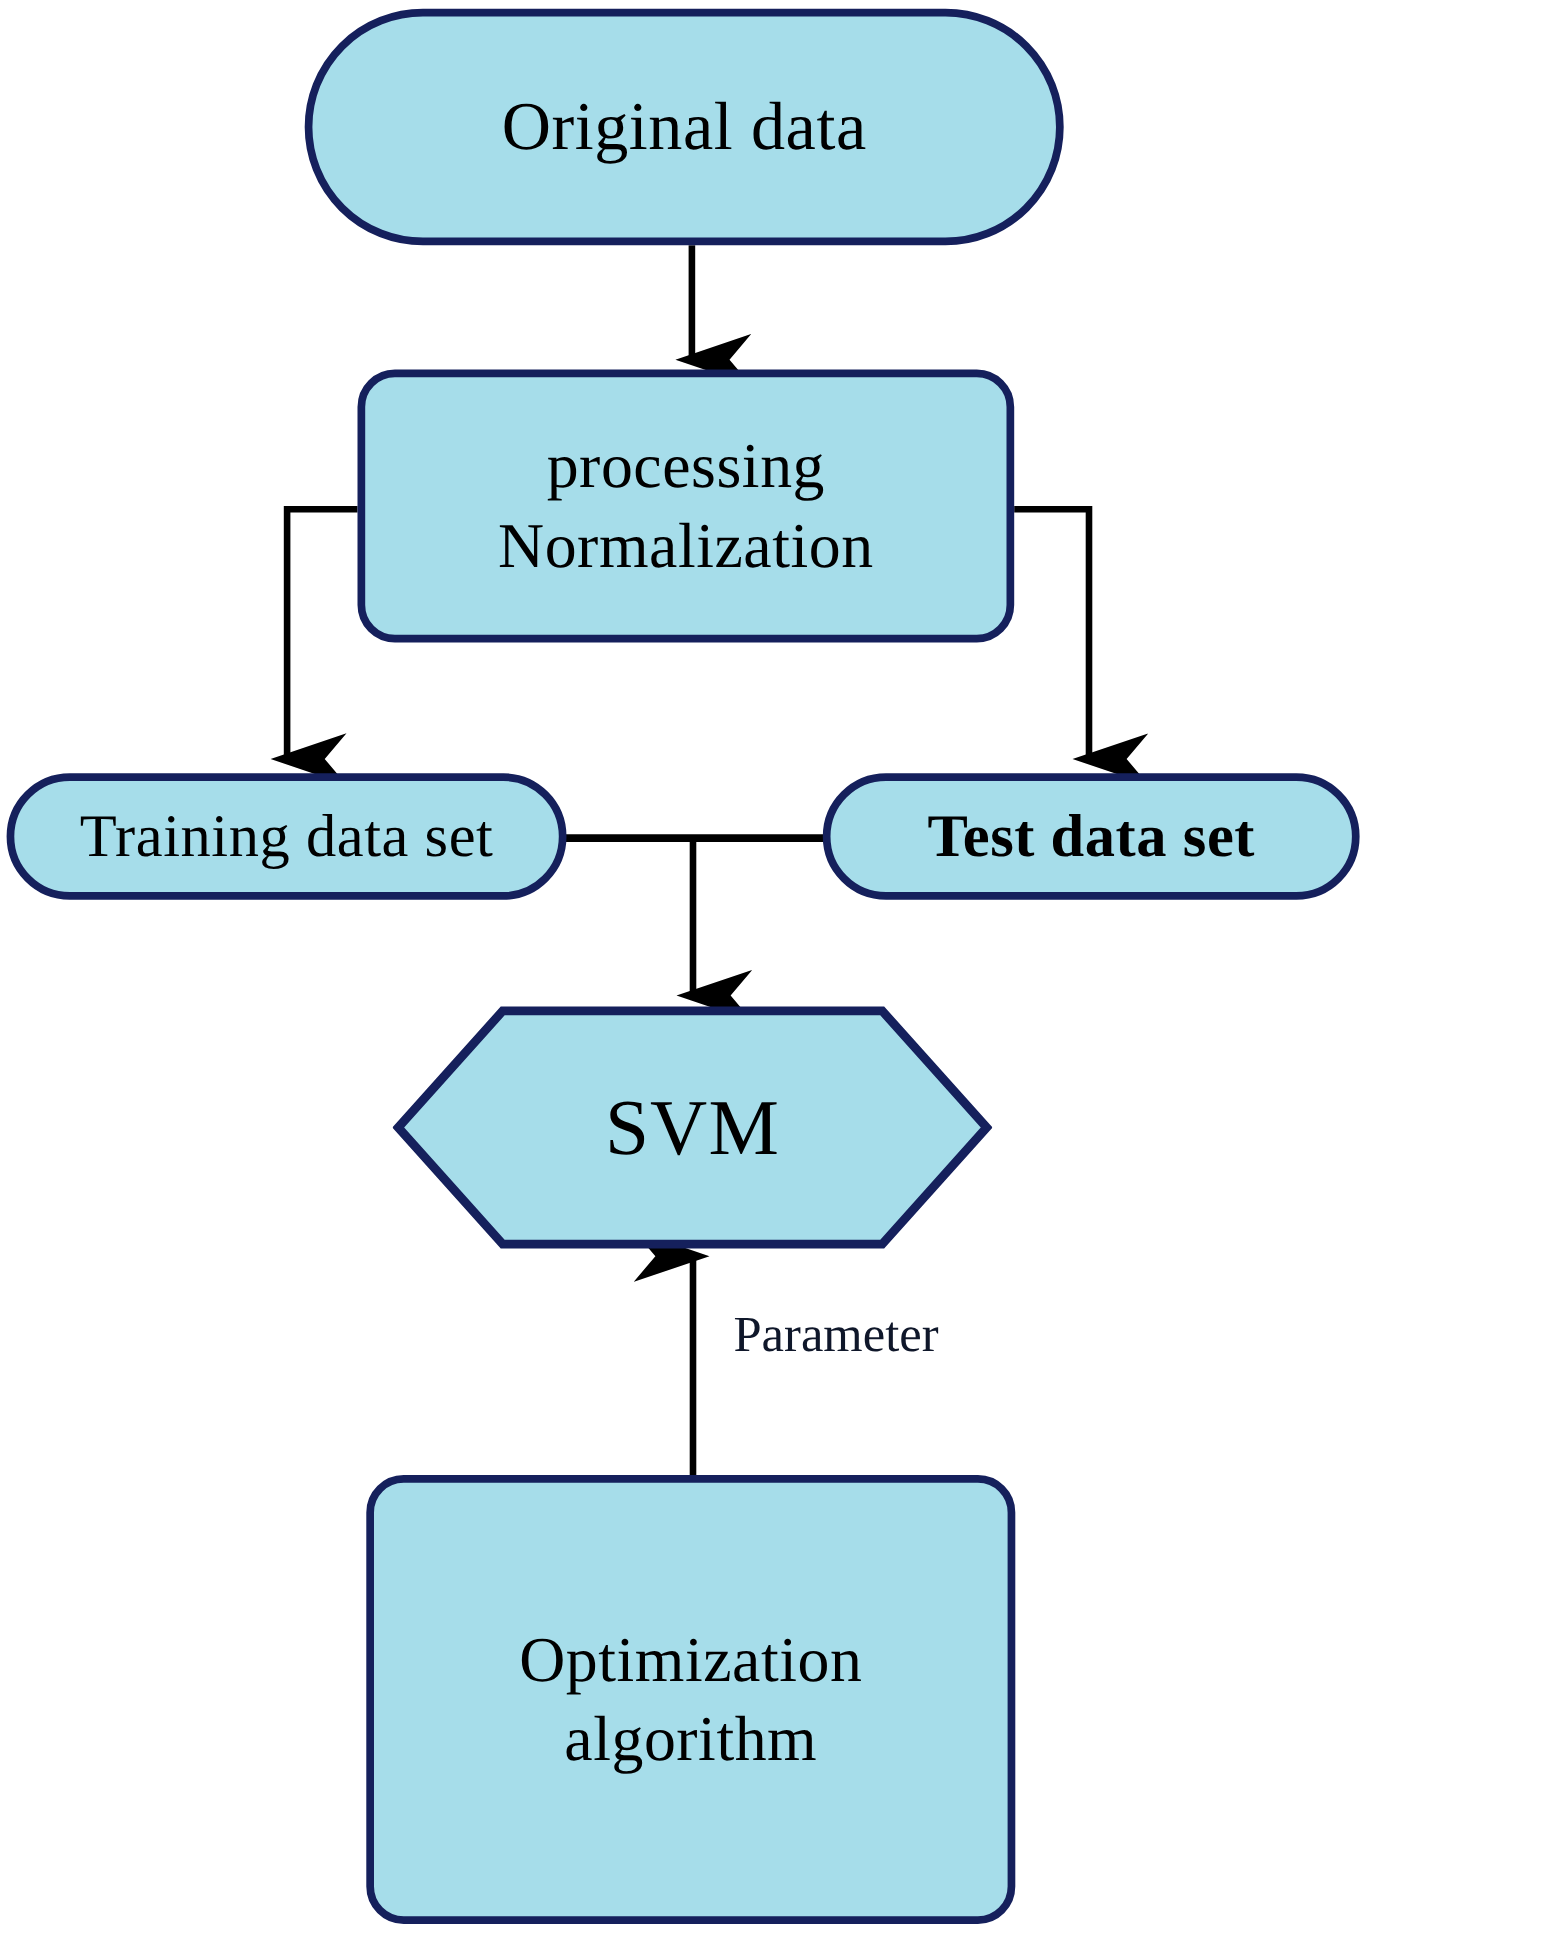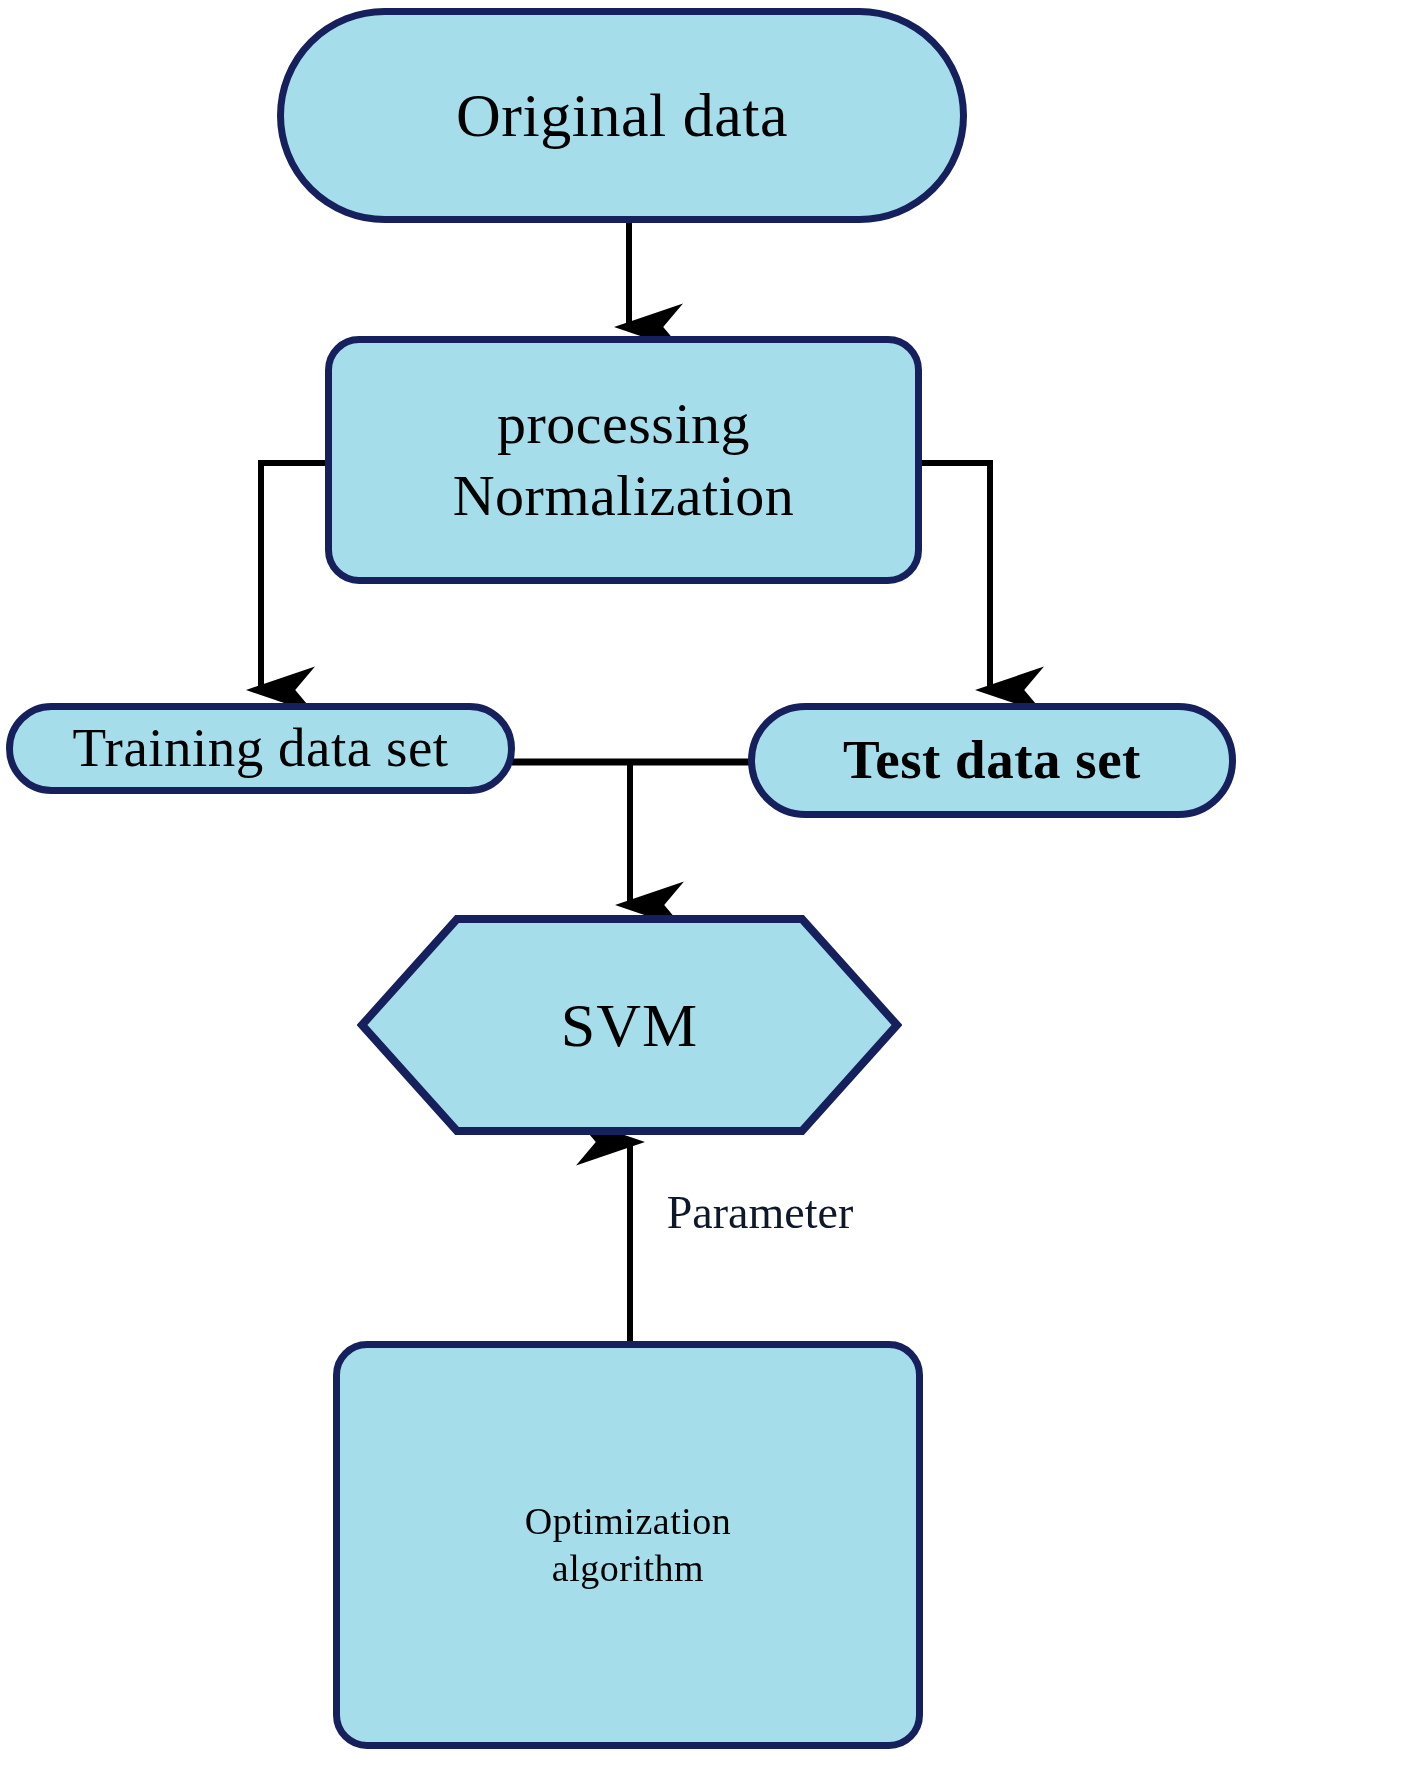--- a/index.html
+++ b/index.html
@@ -65,54 +65,54 @@
 
   #node-normalization {
     left: 325px; top: 336px;
     width: 597px; height: 248px;
     border-radius: 34px;
   }
   #node-normalization .title { font-size: 58px; line-height: 1.25; }
 
   #node-training {
     left: 6px;  top: 703px;
-    width: 509px; height: 91px;
+    width: 509px; height: 115px;
     border-radius: 58px;
   }
   #node-training .title { font-size: 55px; }
 
   #node-test {
     left: 748px; top: 703px;
     width: 488px; height: 115px;
     border-radius: 58px;
   }
   #node-test .title { font-size: 55px; font-weight: bold; }
 
   #node-optimization {
     left: 333px; top: 1341px;
     width: 590px; height: 408px;
     border-radius: 34px;
   }
-  #node-optimization .title { font-size: 38px; line-height: 1.25; }
+  #node-optimization .title { font-size: 58px; line-height: 1.25; }
 
   
   #node-svm {
     position: absolute;
     z-index: 2;
     left: 357px; top: 914px;
     width: 545px; height: 222px;
     display: flex;
     align-items: center;
     justify-content: center;
   }
   #node-svm svg { position: absolute; left: 0; top: 0; }
   #node-svm .title {
     position: relative;
     z-index: 1;
-    font-size: 62px;
+    font-size: 72px;
     color: #000000;
     letter-spacing: 1px;
     white-space: nowrap;
   }
 
   
   .edge-label {
     position: absolute;
     z-index: 3;
     color: #0f172a;

